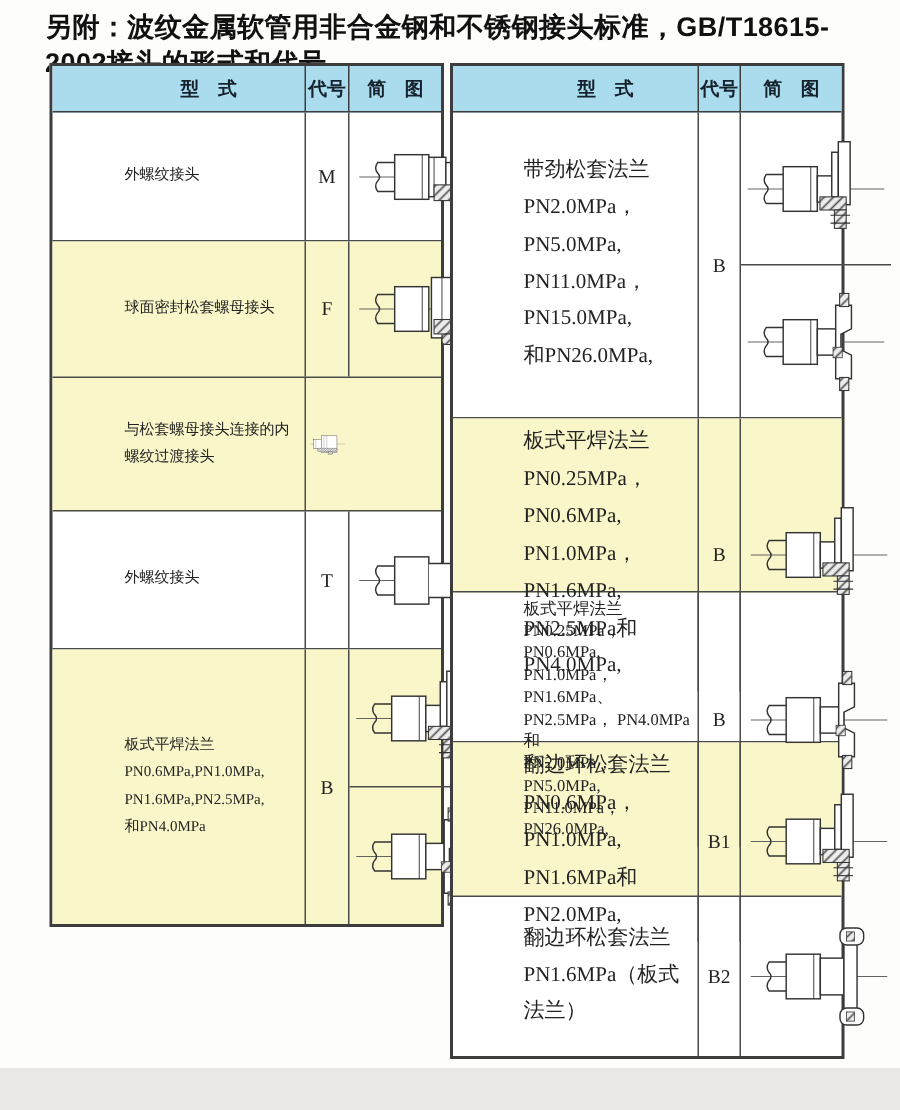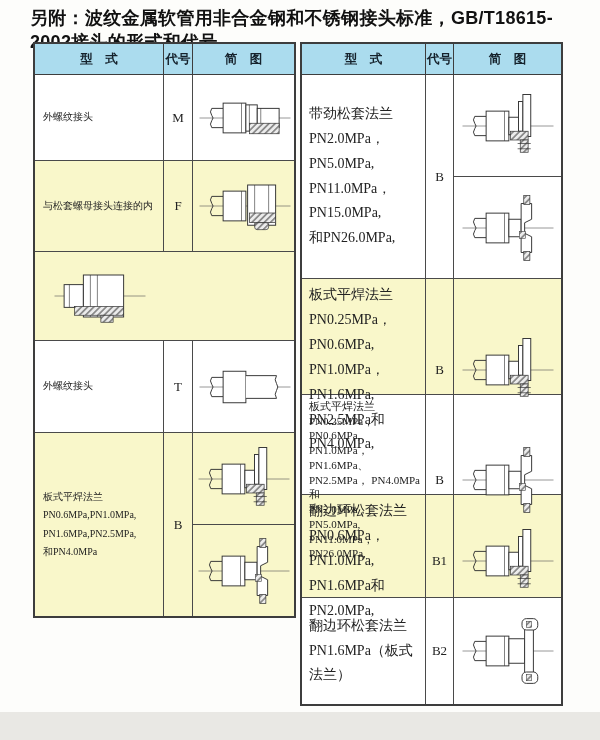--- a/index.html
+++ b/index.html
@@ -14,21 +14,21 @@
     font-family:"Liberation Sans","DejaVu Sans",sans-serif;
     font-weight:bold;font-size:18px;letter-spacing:.3px;color:#111;
   }
   .table-wrap{position:absolute;left:33px;top:42px;width:530px;}
   .half{
     position:absolute;top:0;width:263px;
     border:2px solid #3d3d3d;background:#fff;box-sizing:border-box;
   }
   .half-l{left:0;}
   .half-r{left:267px;}
-  .hrow,.row{display:grid;}
+  .hrow,.row{display:grid;padding-left:40px;}
   .half-l .hrow,.half-l .row{grid-template-columns:129px 29px 1fr;}
   .half-r .hrow,.half-r .row{grid-template-columns:124px 28px 1fr;}
   .hrow{
     height:30px;background:#abdcee;border-bottom:1.5px solid #3d3d3d;
   }
   .hc{
     display:flex;align-items:center;justify-content:center;
     font-weight:bold;font-size:12.5px;color:#15222c;
     border-right:1px solid #3d3d3d;white-space:pre;
   }
@@ -97,39 +97,41 @@
             <rect x="56" y="25" width="13" height="30" fill="#fff" stroke="#333" stroke-width="1.1"></rect>
             <line x1="60" y1="25" x2="60" y2="55" stroke="#333" stroke-width="0.7"></line>
             <rect x="69" y="29" width="25" height="22" fill="#fff" stroke="#333" stroke-width="1.1"></rect>
             <line x1="73" y1="29" x2="73" y2="51" stroke="#333" stroke-width="0.7"></line>
             <rect x="60" y="46" width="34" height="12" fill="url(#hatch)" stroke="#333" stroke-width="0.8"></rect>
           </svg>
         </div>
     </div>
 
     <div class="row hl" style="height:90px">
-      <div class="cell type">与松套螺母接头连接的内</div>
+      <div class="cell type">球面密封松套螺母接头</div>
       <div class="cell code">F</div>
       <div class="cell diag">
           <svg class="dsvg" viewBox="0 0 110 80">
             <line x1="3" y1="40" x2="107" y2="40" stroke="#555" stroke-width="0.7"></line>
             <path d="M30,29 L17,29 Q14,33 17,37 Q20,40 17,43 Q14,47 17,51 L30,51" fill="none" stroke="#333" stroke-width="1.1"></path>
             <rect x="30" y="23" width="26" height="34" fill="#fff" stroke="#333" stroke-width="1.1"></rect>
             <line x1="51" y1="23" x2="51" y2="57" stroke="#333" stroke-width="0.7"></line>
             <rect x="58" y="16" width="32" height="46" fill="#fff" stroke="#333" stroke-width="1.1"></rect>
             <line x1="66" y1="16" x2="66" y2="62" stroke="#333" stroke-width="0.7"></line>
             <line x1="82" y1="16" x2="82" y2="62" stroke="#333" stroke-width="0.7"></line>
             <rect x="60" y="48" width="30" height="11" fill="url(#hatch)" stroke="#333" stroke-width="0.8"></rect>
             <rect x="66" y="59" width="16" height="8" rx="3" fill="url(#hatch)" stroke="#333" stroke-width="0.8"></rect>
           </svg>
         </div>
     </div>
 
 
     <div class="row hl" style="height:88px">
+      <div class="cell type">与松套螺母接头连接的内
+螺纹过渡接头</div>
       <div class="cell diag">
           <svg class="dsvg" viewBox="0 0 110 80">
             <line x1="3" y1="40" x2="107" y2="40" stroke="#555" stroke-width="0.7"></line>
             <rect x="14" y="27" width="22" height="26" fill="#fff" stroke="#333" stroke-width="1.1"></rect>
             <line x1="20" y1="27" x2="20" y2="53" stroke="#333" stroke-width="0.7"></line>
             <rect x="36" y="16" width="46" height="48" fill="#fff" stroke="#333" stroke-width="1.1"></rect>
             <line x1="44" y1="16" x2="44" y2="64" stroke="#333" stroke-width="0.7"></line>
             <line x1="52" y1="16" x2="52" y2="64" stroke="#333" stroke-width="0.7"></line>
             <rect x="26" y="52" width="56" height="10" fill="url(#hatch)" stroke="#333" stroke-width="0.8"></rect>
             <rect x="56" y="62" width="14" height="8" fill="url(#hatch)" stroke="#333" stroke-width="0.8"></rect>

